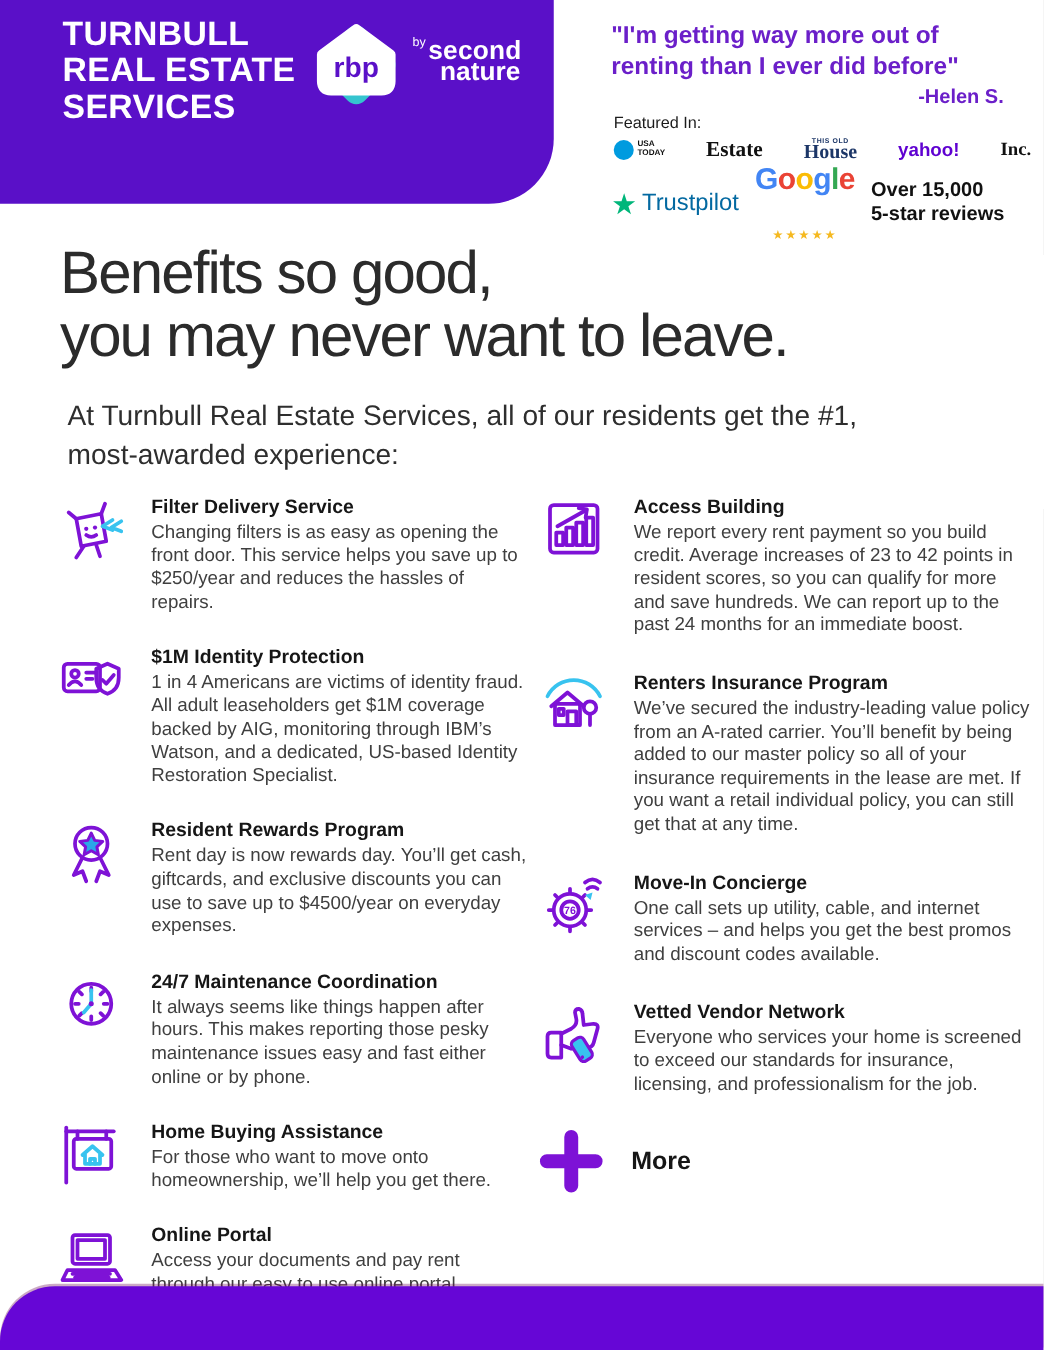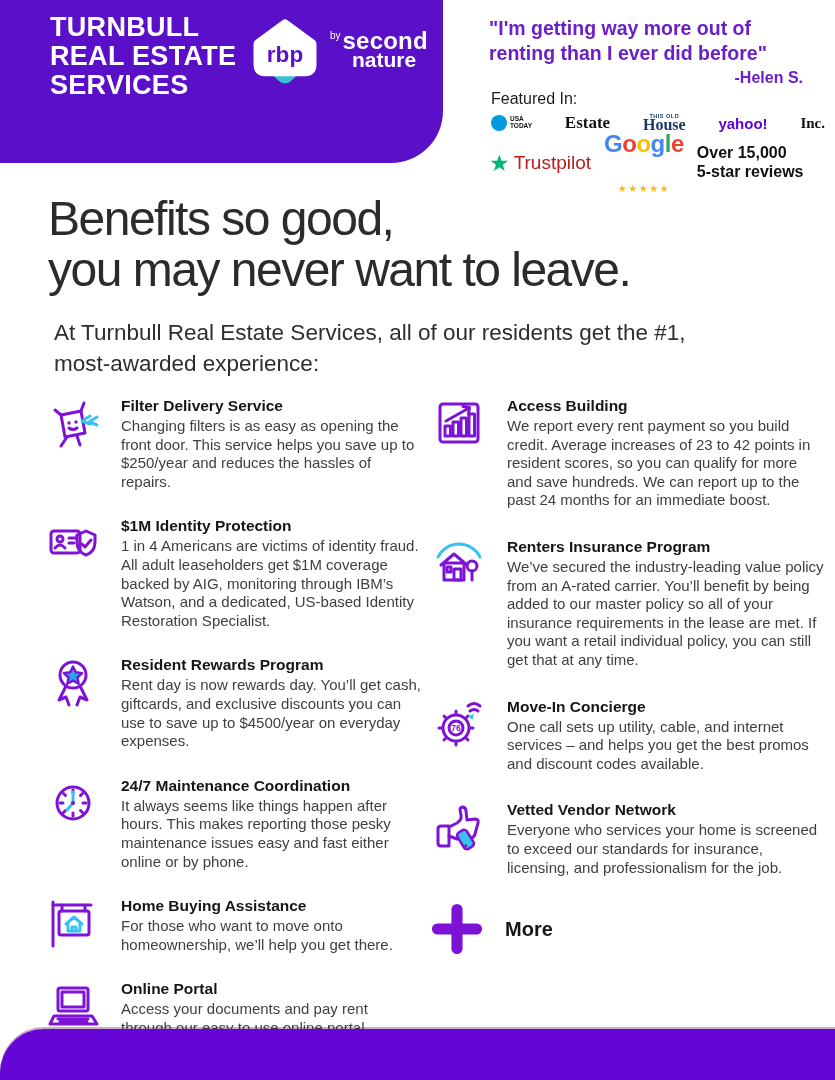--- a/index.html
+++ b/index.html
@@ -12,45 +12,45 @@
   .header{
     position:absolute;top:0;left:0;width:443px;height:163px;
     background:#5a10c8;border-bottom-right-radius:52px;
   }
   .brand{position:absolute;left:50px;top:13px;color:#fff;font-size:27px;font-weight:800;line-height:1.07;letter-spacing:.3px;}
   .brand span{display:block;}
   .package-label{position:absolute;left:50px;top:110px;color:#fff;font-size:23px;font-weight:800;letter-spacing:.2px;}
   .rbp-badge{position:absolute;left:247px;top:14px;width:76px;height:76px;}
   .second-nature{position:absolute;left:330px;top:30px;color:#fff;line-height:.95;}
   .second-nature .by{font-size:10px;font-weight:400;vertical-align:10px;margin-right:2px;}
-  .second-nature .l1{font-size:24px;font-weight:800;letter-spacing:.2px;}
+  .second-nature .l1{font-size:21px;font-weight:800;letter-spacing:.2px;}
   .second-nature .l2{display:block;font-size:21px;font-weight:800;margin-left:22px;margin-top:-3px;}
   
   .testimonial{position:absolute;left:489px;top:16px;width:340px;color:#6b1fc9;}
   .testimonial .q{font-size:19.5px;font-weight:800;line-height:1.28;display:block;}
   .testimonial .attr{display:block;text-align:right;font-size:16px;font-weight:800;margin-top:3px;padding-right:26px;}
   
   .featured{position:absolute;left:491px;top:90px;width:338px;}
-  .featured-label{font-size:16px;color:#1c1c1c;margin-bottom:5px;}
+  .featured-label{font-size:13px;color:#1c1c1c;margin-bottom:5px;}
   .logo-row{display:flex;align-items:center;justify-content:space-between;width:334px;}
   .usat{display:flex;align-items:center;gap:3px;}
   .usat-circle{width:16px;height:16px;border-radius:50%;background:#009bdf;}
   .usat-txt{font-size:6.5px;font-weight:800;color:#111;line-height:1.05;}
   .usat-txt span{display:block;}
   .forbes{font-family:"Liberation Serif",serif;font-size:17px;font-weight:bold;color:#111;}
   .house{text-align:center;color:#1c3667;line-height:.8;}
   .house .top{font-size:5.5px;font-weight:700;letter-spacing:.5px;display:block;}
   .house .big{font-family:"Liberation Serif",serif;font-size:16px;font-weight:bold;display:block;}
   .yahoo{font-size:15px;font-weight:800;color:#5f01d1;}
   .inc{font-family:"Liberation Serif",serif;font-size:15px;font-weight:bold;color:#111;}
   
   .reviews-row{position:absolute;left:489px;top:132px;width:346px;display:flex;align-items:center;gap:13px;}
   .trustpilot{display:flex;align-items:center;gap:4px;}
   .tp-star{font-size:23px;color:#00b67a;line-height:1;}
-  .tp-name{font-size:19px;color:#b91c1c;font-weight:500;}
+  .tp-name{font-size:19px;color:#0369a1;font-weight:500;}
   .google{display:flex;flex-direction:column;align-items:center;line-height:1;gap:27px;}
   .google .word{font-size:24px;font-weight:600;letter-spacing:-.5px;}
   .g-blue{color:#4285f4;}.g-red{color:#ea4335;}.g-yellow{color:#fbbc05;}.g-green{color:#34a853;}
   .google .stars{font-size:10px;color:#f5b921;letter-spacing:1.5px;margin-top:1px;}
   .review-count{font-size:16px;font-weight:800;color:#111;line-height:1.18;}
   .review-count span{display:block;}
   
   .headline{position:absolute;left:48px;top:194px;font-size:48px;font-weight:400;color:#2b2b2b;line-height:1.06;letter-spacing:-1.5px;}
   .headline span{display:block;}
   .subheadline{position:absolute;left:54px;top:318px;font-size:22.5px;color:#2e2e2e;line-height:1.36;}

